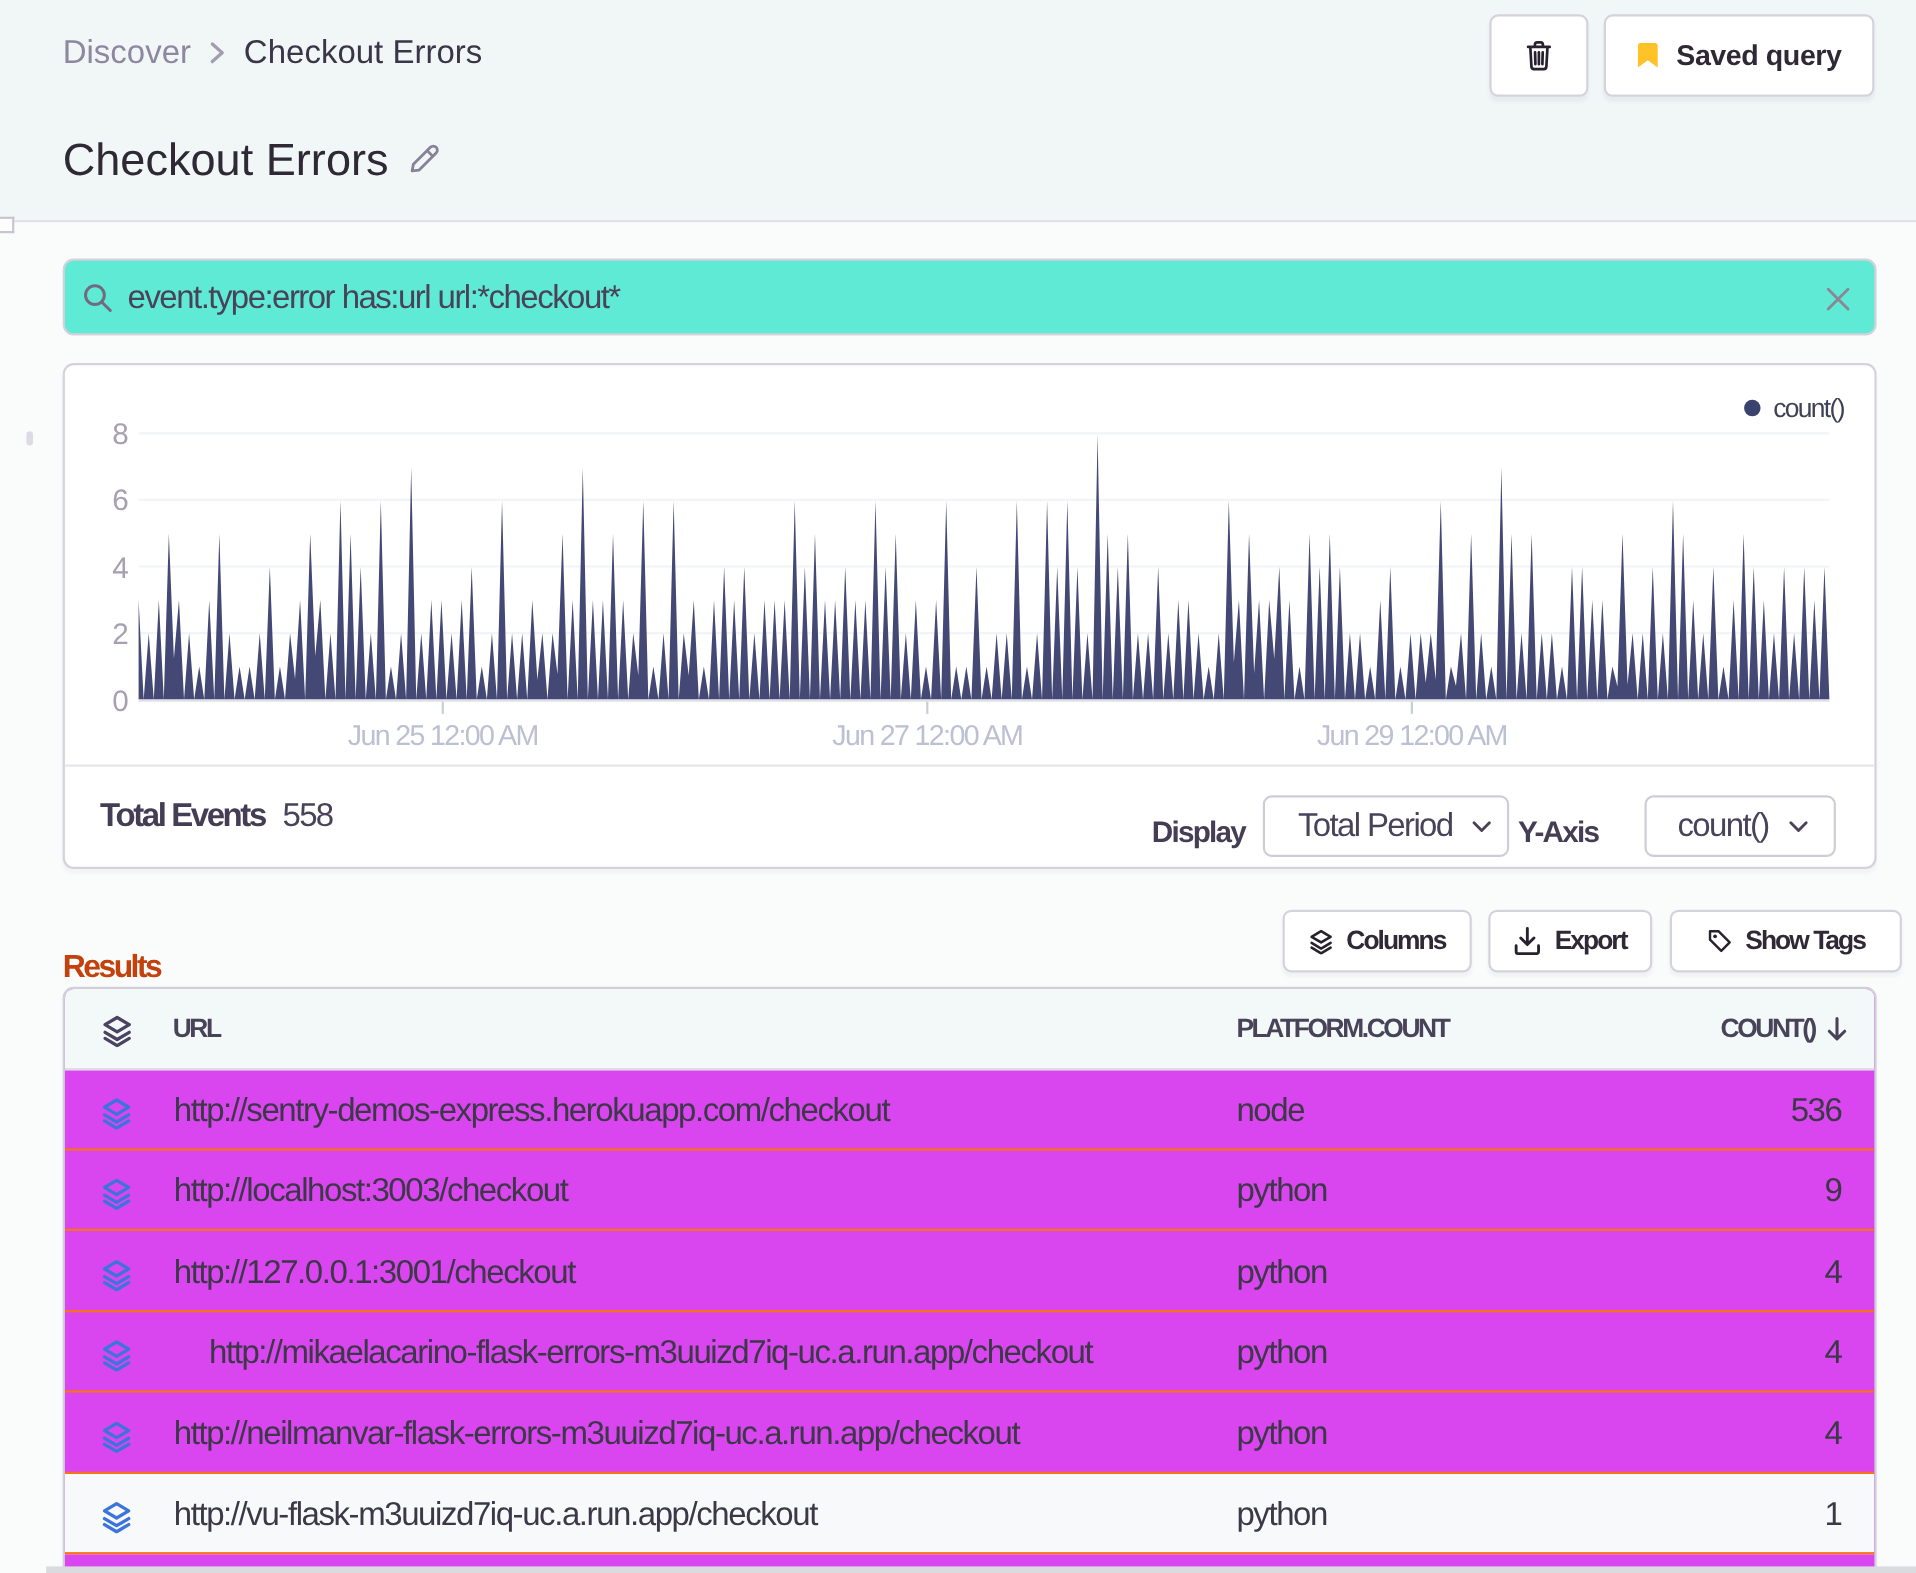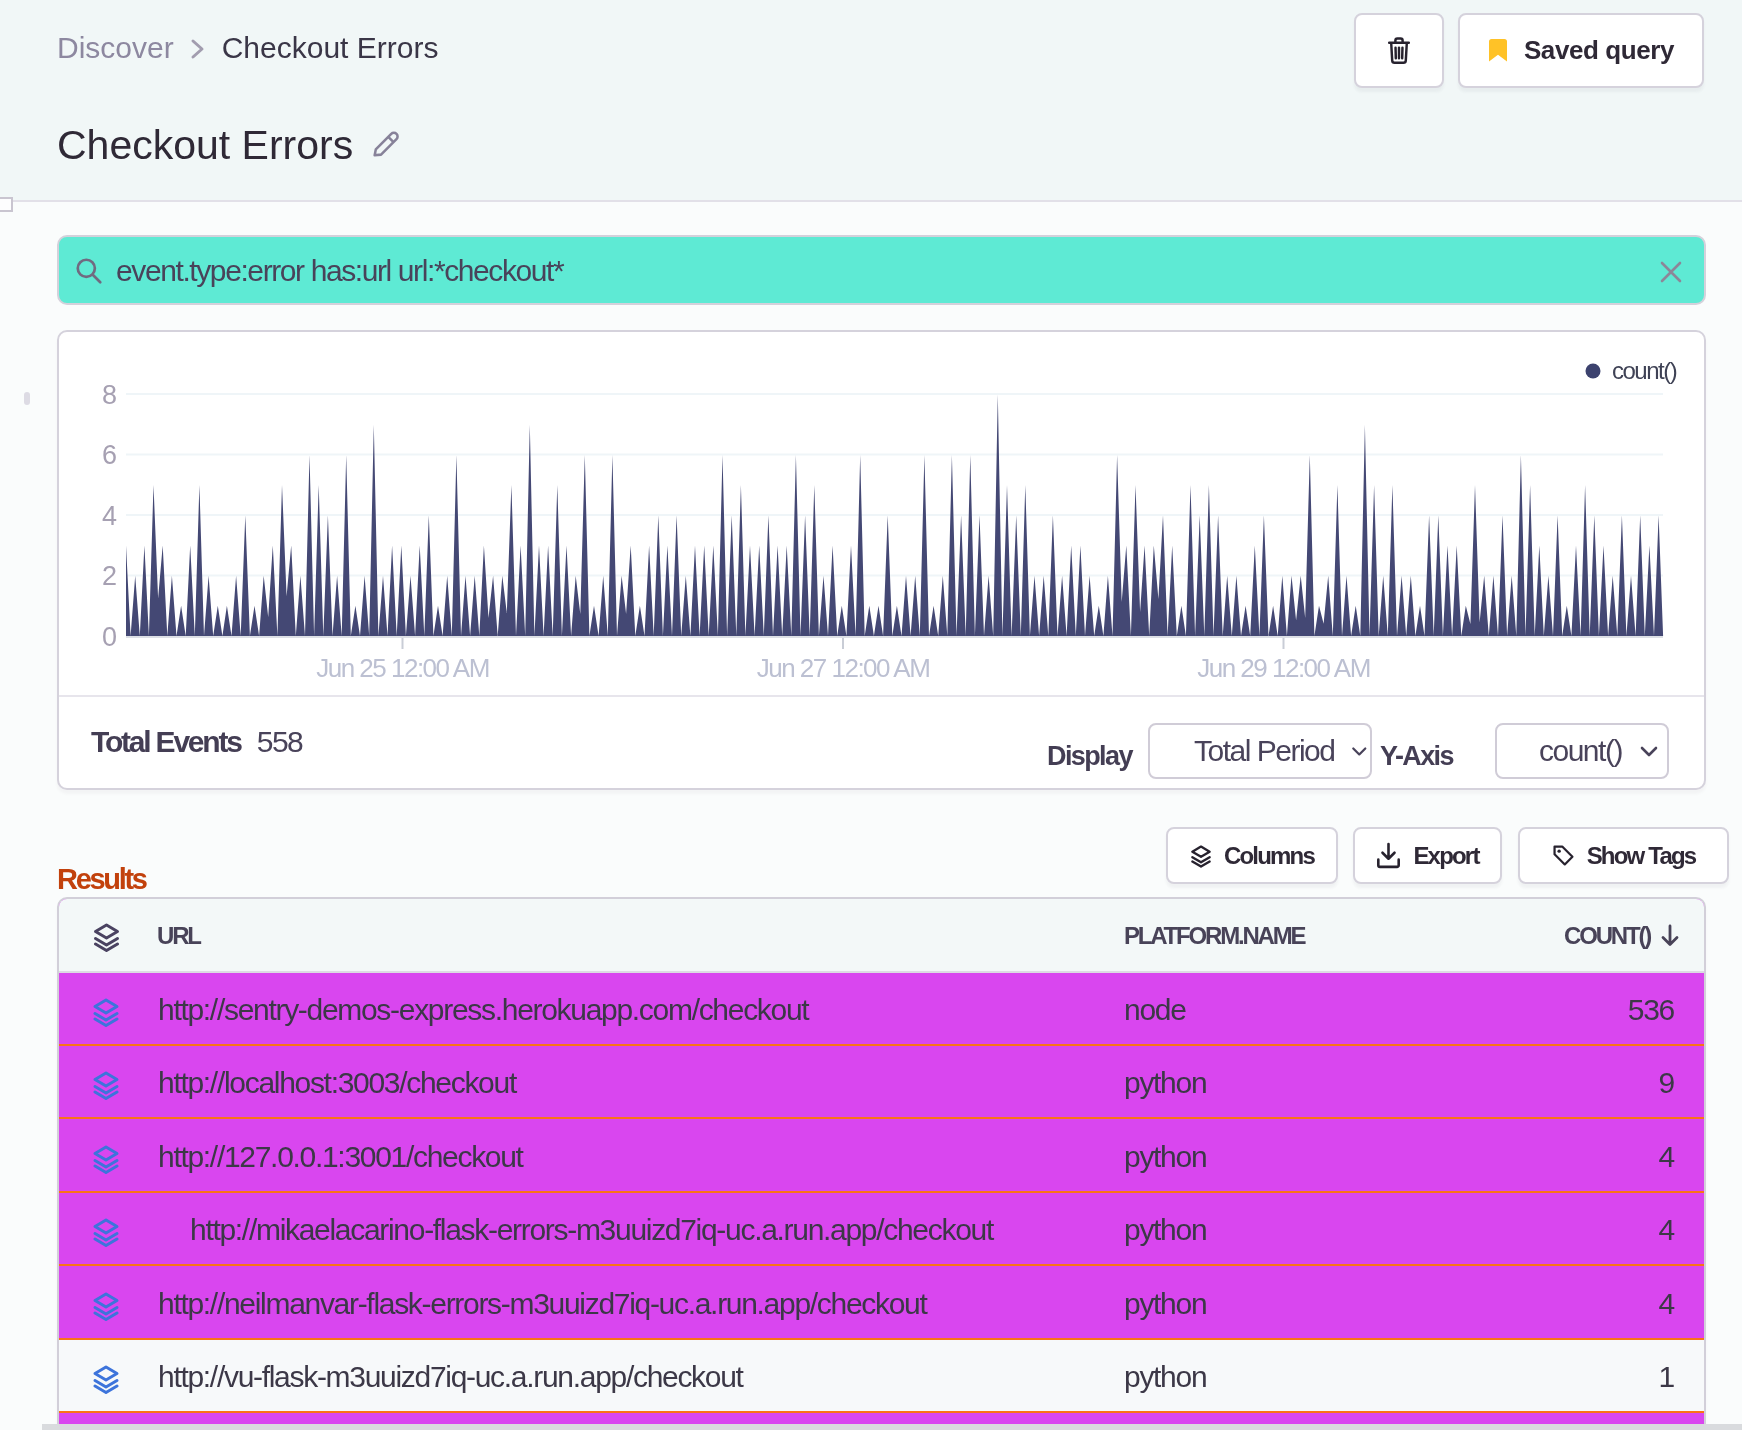--- a/index.html
+++ b/index.html
@@ -10,21 +10,21 @@
 .crumbs .sep { display:inline-block; margin:0 16px; }
 .crumbs .cur { color:#3a3647; }
 .title { position:absolute; left:57px; top:122px; font-size:41px; font-weight:400; color:#2f2936; letter-spacing:0; white-space:nowrap; }
 .btn { position:absolute; white-space:nowrap; background:#fff; border:2px solid #d5d2dc; border-radius:8px; box-shadow:0 4px 3px rgba(64,60,80,0.05); display:flex; align-items:center; justify-content:center; font-weight:700; color:#2f2936; font-size:30px; }
 .searchbar { position:absolute; left:57px; top:235px; width:1649px; height:70px; background:#5eead4; border:2px solid #d4d1db; border-radius:10px; }
 .searchtext { position:absolute; left:57px; top:17px; font-size:30px; color:#49435a; letter-spacing:-1.4px; }
 .panel { position:absolute; left:57px; top:330px; width:1649px; height:460px; background:#fff; border:2px solid #d5d2dc; border-radius:10px; box-shadow:0 4px 3px rgba(64,60,80,0.04); }
 .pfoot { position:absolute; left:0; right:0; bottom:0; height:93px; border-top:2px solid #e7e5ec;margin-top:36px; }
 .pfoot .te { position:absolute; left:32px; top:28px; font-size:30px; color:#443e54; font-weight:700; letter-spacing:-2.2px; }
 .pfoot .tev { font-weight:400; margin-left:16px; color:#49435a; letter-spacing:-1.5px; }
-.dropdown { position:absolute; background:#fff; border:2px solid #d0ccd7; border-radius:8px; height:56px; display:flex; align-items:center; font-size:30px; color:#49435a; white-space:nowrap; letter-spacing:-1.5px;padding-left:14px; }
+.dropdown { position:absolute; background:#fff; border:2px solid #d0ccd7; border-radius:8px; height:56px; display:flex; align-items:center; font-size:30px; color:#49435a; white-space:nowrap; letter-spacing:-1.5px; }
 .dlabel { position:absolute; font-size:27px; font-weight:700; color:#443e54; top:44px; letter-spacing:-1.6px; }
 .results { position:absolute; left:57px; top:839px; font-size:29px; font-weight:700; color:#c2410c; letter-spacing:-2.3px;margin-top:24px; }
 .rbtn { position:absolute; top:827px; height:57px; background:#fff; border:2px solid #d5d2dc; border-radius:8px; box-shadow:0 4px 3px rgba(64,60,80,0.05); display:flex; align-items:center; justify-content:center; gap:12px; font-weight:700; color:#2f2936; font-size:24px; white-space:nowrap; letter-spacing:-1.8px; }
 .tbl { position:absolute; left:57px; top:897px; width:1649px; height:668px; background:#d946ef; border:2px solid #d2cfd9; border-radius:10px; overflow:hidden; box-shadow:0 4px 3px rgba(64,60,80,0.04); }
 .thead { position:absolute; left:0; right:0; top:0; height:74px; background:#f3f8f8; border-bottom:2px solid #dddbe3; }
 .th { position:absolute; top:0; height:74px; display:flex; align-items:center; font-size:24px; font-weight:700; color:#484358; letter-spacing:-2.2px; }
 .row { position:absolute; left:0; right:0; height:73px; border-bottom:2px solid #f97316; font-size:30px; color:#3c3847; letter-spacing:-1.3px; }
 .cell { position:absolute; top:0; height:73px; display:flex; align-items:center; }
 .strip { position:absolute; left:42px; right:0; top:1424px; height:6px; background:#d9dbde; }
 </style>
@@ -144,21 +144,21 @@
 </div>
 
 <div class="tbl">
 <div class="thead">
   <svg class="abs" style="left:33px; top:23px" width="29" height="30" viewBox="0 0 28 30">
         <path d="M14 3 L25 9.5 L14 16 L3 9.5 Z" fill="none" stroke="#4a4361" stroke-width="3" stroke-linejoin="round"></path>
         <path d="M3 16.5 L14 23 L25 16.5" fill="none" stroke="#4a4361" stroke-width="3" stroke-linejoin="round" stroke-linecap="round"></path>
         <path d="M3 22 L14 28.5 L25 22" fill="none" stroke="#4a4361" stroke-width="3" stroke-linejoin="round" stroke-linecap="round"></path>
       </svg>
   <div class="th" style="left:98px;">URL</div>
-  <div class="th" style="left:1065px;">PLATFORM.NAME</div>
+  <div class="th" style="left:1065px;">PLATFORM.COUNT</div>
   <div class="th" style="right:22px;">COUNT()<svg width="24" height="26" viewBox="0 0 24 26" style="margin-left:8px">
           <path d="M12 3 V21 M5 14.5 L12 21.5 L19 14.5" fill="none" stroke="#484358" stroke-width="2.8" stroke-linecap="round" stroke-linejoin="round"></path>
         </svg></div>
 </div>
 <div class="row" style="top:74px;">
       <svg class="abs" style="left:33px; top:24px" width="28" height="30" viewBox="0 0 28 30">
         <path d="M14 3 L25 9.5 L14 16 L3 9.5 Z" fill="none" stroke="#3d74db" stroke-width="3" stroke-linejoin="round"></path>
         <path d="M3 16.5 L14 23 L25 16.5" fill="none" stroke="#3d74db" stroke-width="3" stroke-linejoin="round" stroke-linecap="round"></path>
         <path d="M3 22 L14 28.5 L25 22" fill="none" stroke="#3d74db" stroke-width="3" stroke-linejoin="round" stroke-linecap="round"></path>
       </svg>

